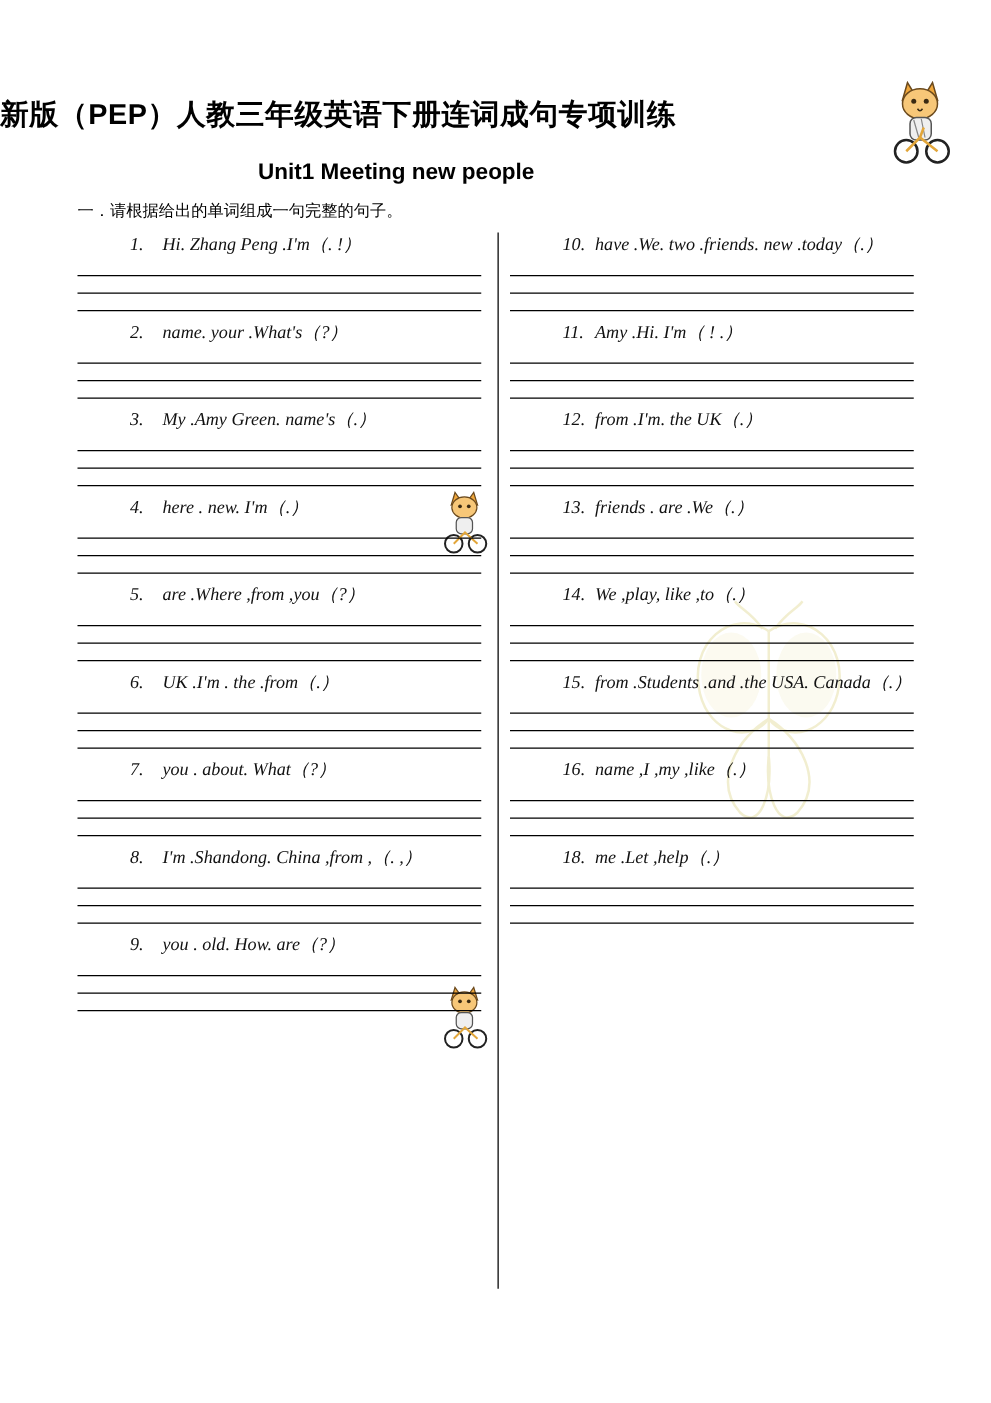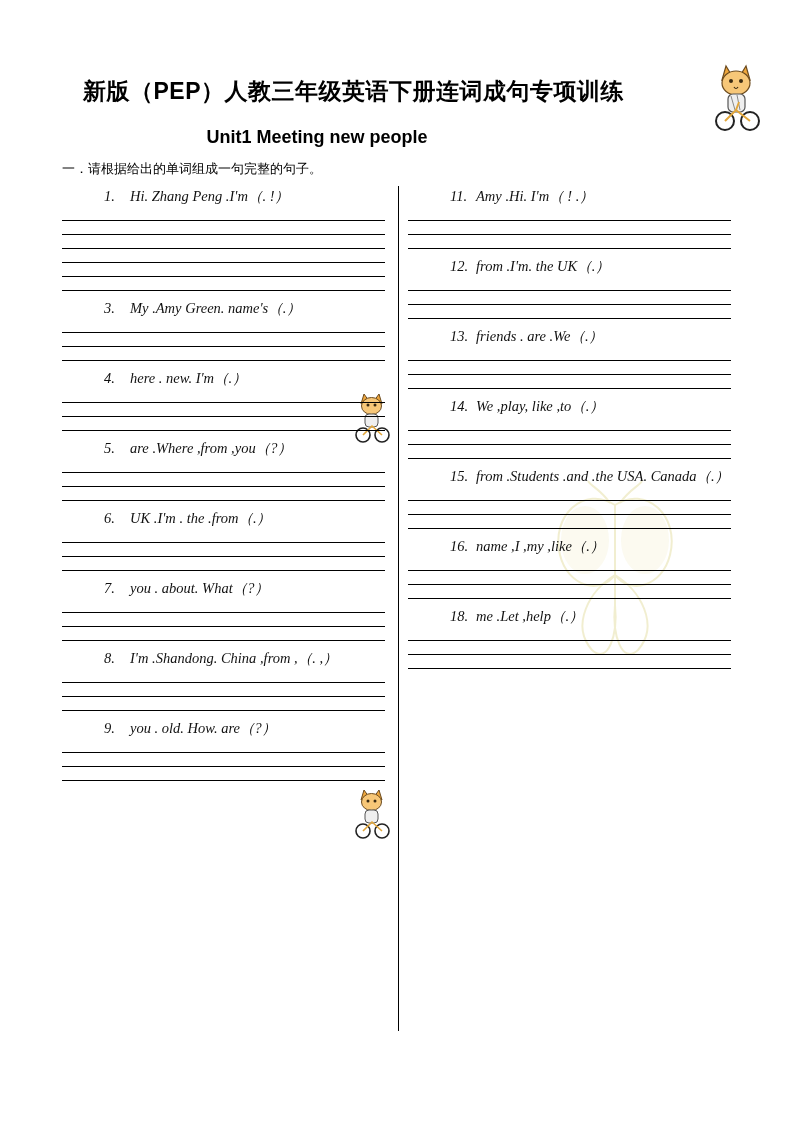--- a/index.html
+++ b/index.html
@@ -19,27 +19,26 @@
     background: #ffffff;
     overflow: hidden;
   }
 
   
   .title-main {
     position: absolute;
     top: 76px;
     left: 0;
     width: 629px;
-    text-align: center;
+    text-align: left;
     font-family: "Liberation Sans", sans-serif;
     font-weight: bold;
     font-size: 23px;
     letter-spacing: 0.5px;
     color: #000;
-    margin-left: 39px;
   }
   .title-sub {
     position: absolute;
     top: 127px;
     left: 0;
     width: 634px;
     text-align: center;
     font-family: "Liberation Sans", sans-serif;
     font-weight: bold;
     font-size: 18px;
@@ -209,20 +208,21 @@
   <div class="col col-left" id="col-left">
       <div class="item">
         <div class="item-text"><span class="item-num">1.</span><span>Hi. Zhang Peng .I'm（.  !）</span></div>
         <div class="rules">
           <div class="rule"></div>
           <div class="rule"></div>
           <div class="rule"></div>
         </div>
       </div>
       <div class="item">
+        <div class="item-text"><span class="item-num">2.</span><span>name. your .What's（?）</span></div>
         <div class="rules">
           <div class="rule"></div>
           <div class="rule"></div>
           <div class="rule"></div>
         </div>
       </div>
       <div class="item">
         <div class="item-text"><span class="item-num">3.</span><span>My .Amy Green. name's（.）</span></div>
         <div class="rules">
           <div class="rule"></div>
@@ -275,20 +275,28 @@
         <div class="rules">
           <div class="rule"></div>
           <div class="rule"></div>
           <div class="rule"></div>
         </div>
       </div>
     </div>
 
   <div class="col col-right" id="col-right">
       <div class="item">
+        <div class="item-text"><span class="item-num">10.</span><span>have .We. two .friends. new .today（.）</span></div>
+        <div class="rules">
+          <div class="rule"></div>
+          <div class="rule"></div>
+          <div class="rule"></div>
+        </div>
+      </div>
+      <div class="item">
         <div class="item-text"><span class="item-num">11.</span><span>Amy .Hi. I'm（ ! .）</span></div>
         <div class="rules">
           <div class="rule"></div>
           <div class="rule"></div>
           <div class="rule"></div>
         </div>
       </div>
       <div class="item">
         <div class="item-text"><span class="item-num">12.</span><span>from .I'm. the UK（.）</span></div>
         <div class="rules">

